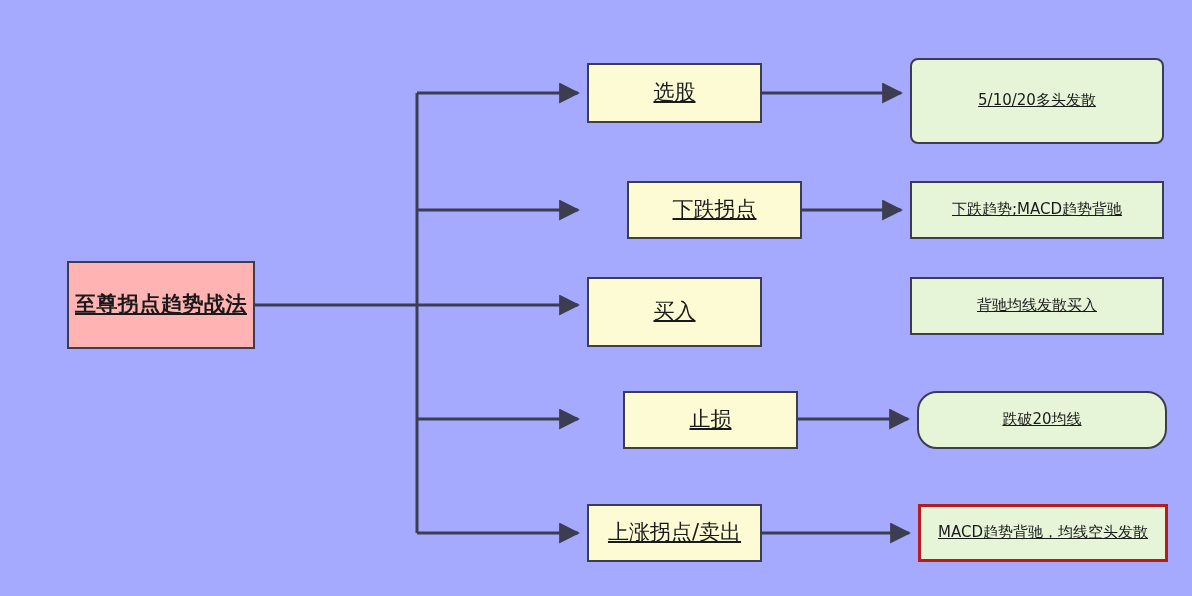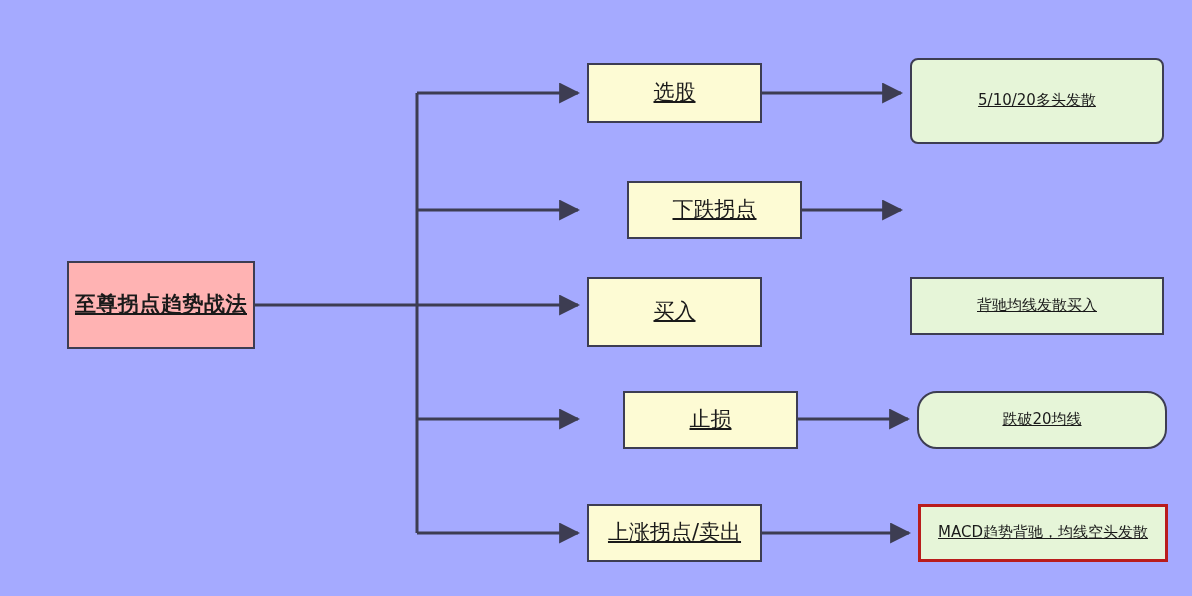--- a/index.html
+++ b/index.html
@@ -116,20 +116,23 @@
   <div class="node node-stage" style="left:587px; top:391px; width:175px; height:58px;margin-left:36px;">
     <span class="lbl">止损</span>
   </div>
   <div class="node node-stage" style="left:587px; top:504px; width:175px; height:58px;">
     <span class="lbl">上涨拐点/卖出</span>
   </div>
 
   <div class="node node-detail" style="left:910px; top:58px; width:254px; height:86px;border-radius:8px;">
     <span class="lbl">5/10/20多头发散</span>
   </div>
+  <div class="node node-detail" style="left:910px; top:181px; width:254px; height:58px;">
+    <span class="lbl">下跌趋势;MACD趋势背驰</span>
+  </div>
   <div class="node node-detail" style="left:910px; top:277px; width:254px; height:58px;">
     <span class="lbl">背驰均线发散买入</span>
   </div>
   <div class="node node-detail" style="left:917px; top:391px; width:250px; height:58px;border-radius:20px;">
     <span class="lbl">跌破20均线</span>
   </div>
   <div class="node node-detail emphasis" style="left:918px; top:504px; width:250px; height:58px;">
     <span class="lbl">MACD趋势背驰，均线空头发散</span>
   </div>
 

